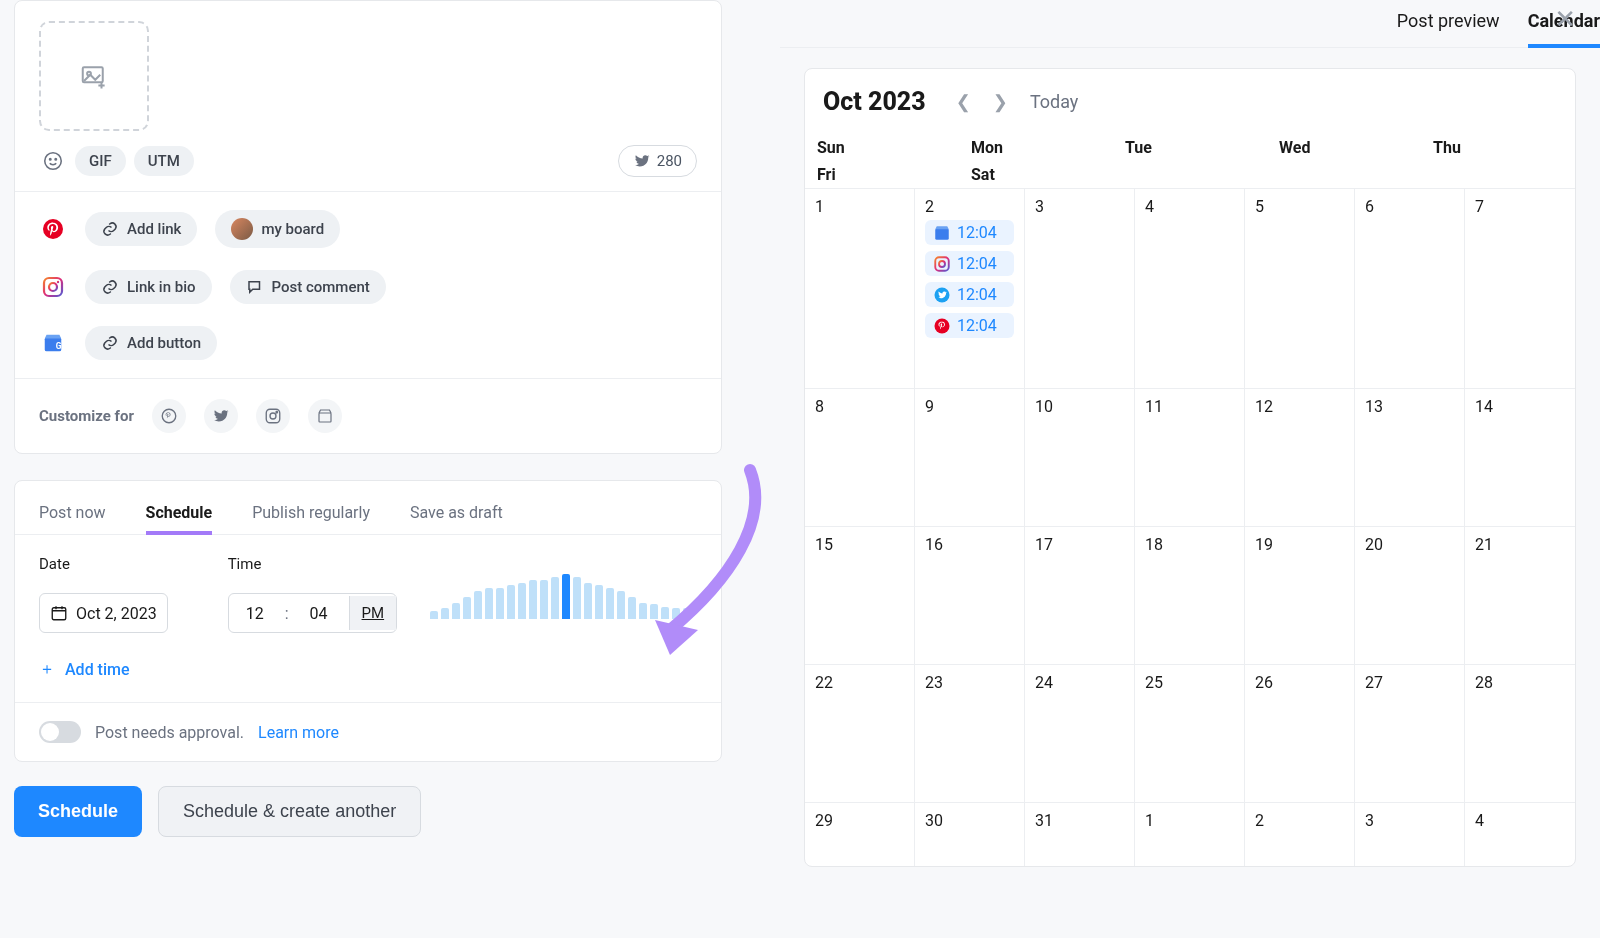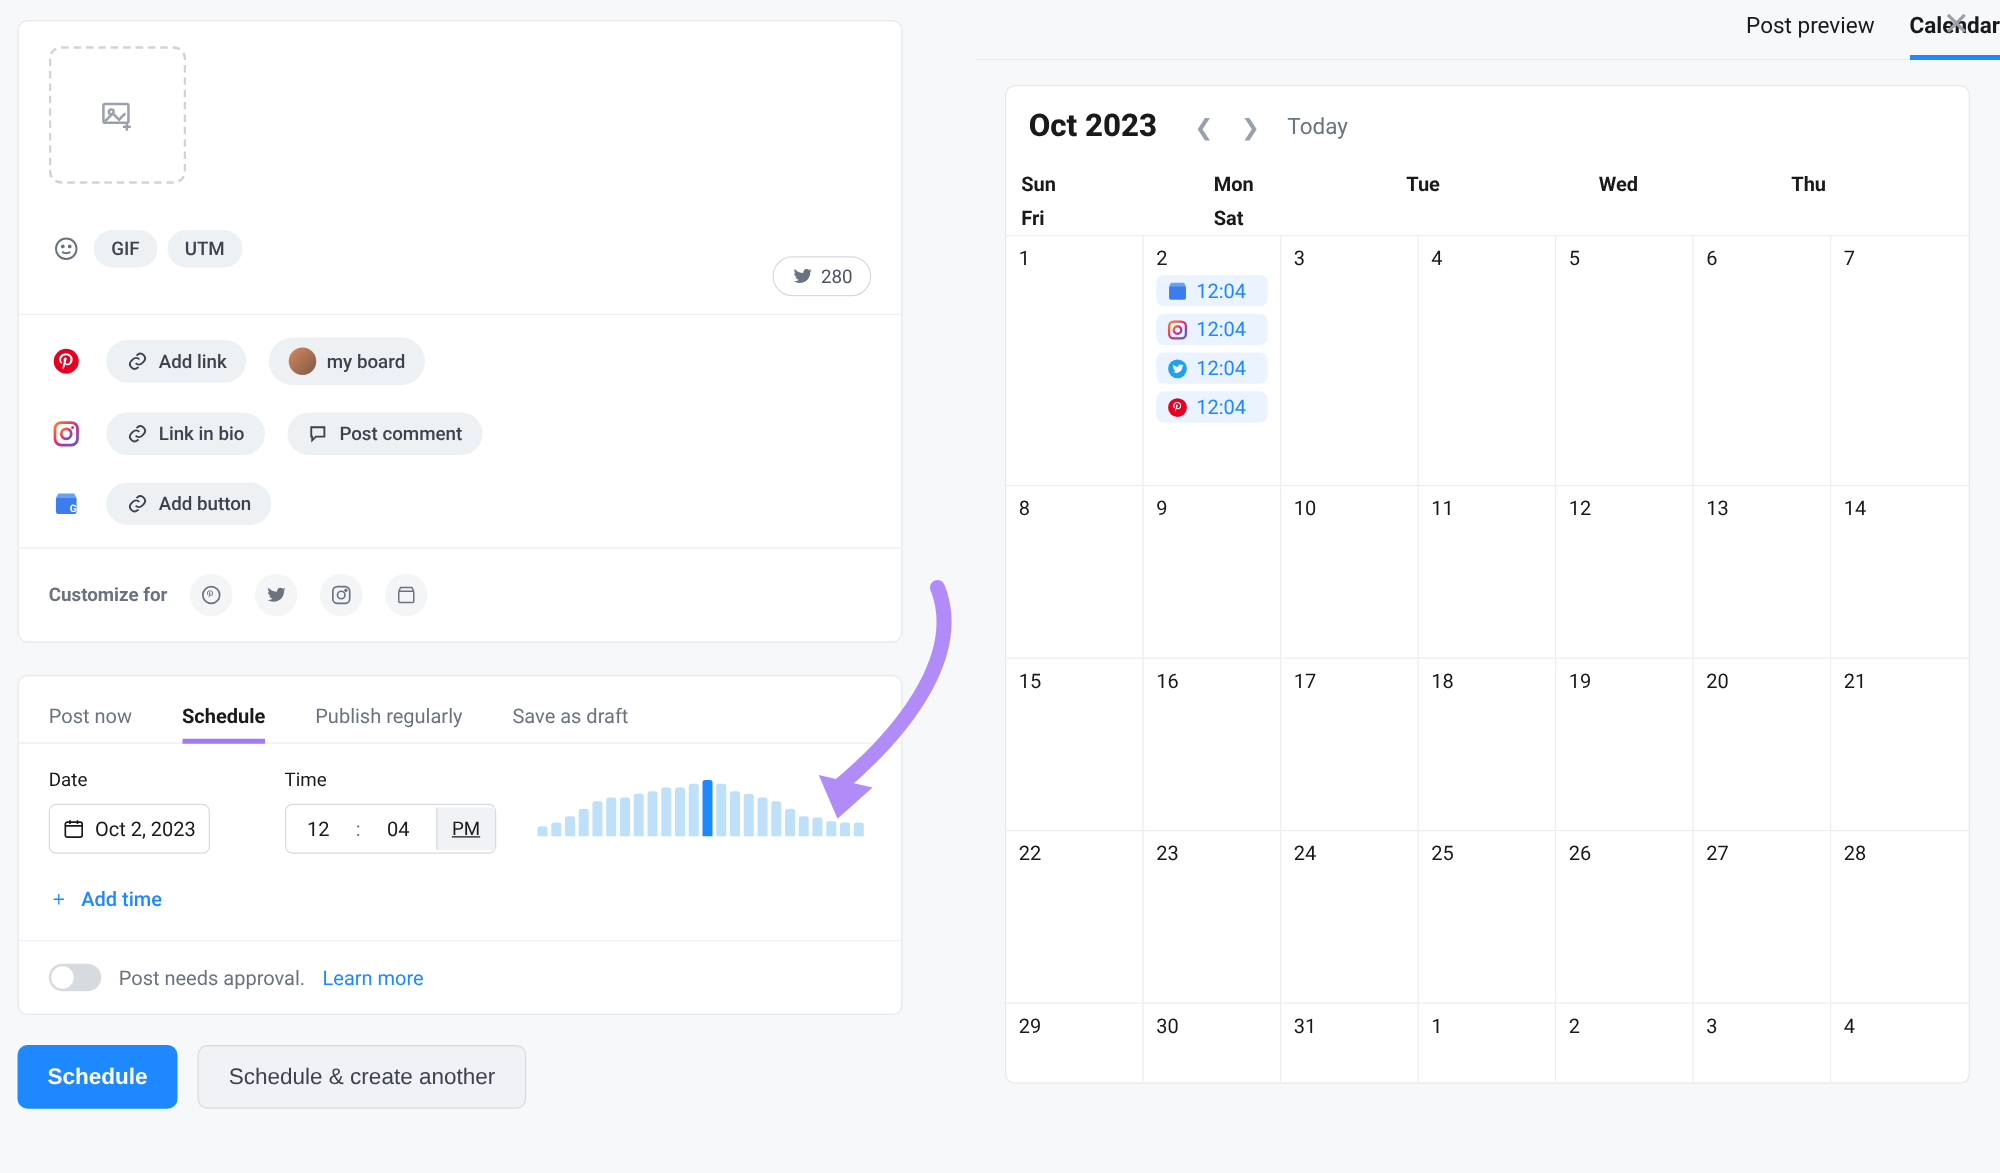--- a/index.html
+++ b/index.html
@@ -1,52 +1,52 @@
 <!DOCTYPE html>
 <html><head>
 <meta charset="utf-8">
 <style>
   * { box-sizing: border-box; margin: 0; padding: 0; }
   body { font-family: -apple-system, BlinkMacSystemFont, "Segoe UI", Roboto, sans-serif; background: #f7f8fa; color: #1a1a1a; width: 1600px; height: 938px; overflow: hidden; position: relative; }
 
-  .left-col { position: absolute; left: 14px; top: 16px; width: 708px; }
+  .left-col { position: absolute; left: 14px; top: 0; width: 708px; }
   .panel { background: #fff; border: 1px solid #e6e8eb; border-radius: 8px; }
 
   
   .compose { padding: 0; }
   .media-row { padding: 20px 24px 14px 24px; }
   .thumb { width: 110px; height: 110px; border: 2px dashed #d0d4da; border-radius: 10px; display: flex; align-items: center; justify-content: center; background: #fff; }
   .thumb svg { width: 30px; height: 30px; fill: none; stroke: #9aa1ab; stroke-width: 1.6; }
   .chip-row { display: flex; align-items: center; gap: 8px; margin-top: 14px; }
   .icon-btn-round { width: 28px; height: 28px; display: flex; align-items: center; justify-content: center; color: #6b7280; }
   .pill { background: #eef1f4; color: #3d434d; border-radius: 16px; padding: 6px 14px; font-size: 15px; font-weight: 500; }
   .pill-icon { display: flex; align-items: center; gap: 8px; }
   .spacer { flex: 1; }
-  .tw-count { border: 1px solid #d7dbe0; border-radius: 20px; padding: 6px 14px; display: flex; align-items: center; gap: 6px; color: #4b5563; font-size: 15px; margin-top: 44px; }
+  .tw-count { border: 1px solid #d7dbe0; border-radius: 20px; padding: 6px 14px; display: flex; align-items: center; gap: 6px; color: #4b5563; font-size: 15px; }
 
   .divider { height: 1px; background: #eceef1; }
 
   .net-rows { padding: 18px 24px; display: flex; flex-direction: column; gap: 22px; }
   .net-row { display: flex; align-items: center; gap: 18px; }
   .net-icon { width: 28px; height: 28px; flex: 0 0 28px; display: flex; align-items: center; justify-content: center; }
   .chip { background: #eef1f4; border-radius: 20px; padding: 8px 16px; font-size: 15px; color: #3d434d; display: flex; align-items: center; gap: 8px; font-weight: 500; }
   .avatar { width: 22px; height: 22px; border-radius: 50%; background: linear-gradient(135deg,#d98760,#7a5a45); }
 
   .customize { padding: 20px 24px; display: flex; align-items: center; gap: 18px; color: #6b7280; font-size: 15px; font-weight: bold; }
   .cust-icon { width: 34px; height: 34px; border-radius: 50%; background: #f3f5f7; display: flex; align-items: center; justify-content: center; }
 
   
   .sched-panel { margin-top: 26px; }
   .tabs { display: flex; gap: 40px; padding: 14px 24px 0 24px; border-bottom: 1px solid #eceef1; }
   .tab { padding: 8px 0 12px 0; font-size: 16px; color: #6b7280; position: relative; }
   .tab.active { color: #1a1a1a; font-weight: 700; }
   .tab.active.purple::after { content: ""; position: absolute; left: 0; right: 0; bottom: -1px; height: 4px; background: #a37af8; }
 
   .dt-block { padding: 20px 24px 26px 24px; display: flex; gap: 60px; align-items: flex-end; position: relative; }
-  .lbl { font-size: 15px; color: #1a1a1a住; margin-bottom: 10px; }
+  .lbl { font-size: 15px; color: #1a1a1a住; margin-bottom: 20px; }
   .input-box { border: 1px solid #d7dbe0; border-radius: 6px; height: 40px; display: flex; align-items: center; padding: 0 10px; font-size: 16px; gap: 8px; background: #fff; }
   .time-box { display: flex; align-items: center; }
   .time-box .seg { width: 44px; text-align: center; font-size: 16px; }
   .time-box .colon { color: #6b7280; }
   .pm { background: #f0f2f5; padding: 8px 12px; font-size: 15px; border-left: 1px solid #d7dbe0; text-decoration: underline; }
 
   .bars { display: flex; align-items: flex-end; gap: 3px; height: 50px; }
   .bars .b { width: 8px; background: #bfe0f9; border-radius: 2px 2px 0 0; }
   .bars .b.hi { background: #1e88ff; width: 8px; }
   .bars-wrap { position: absolute; right: 30px; bottom: 40px; }

